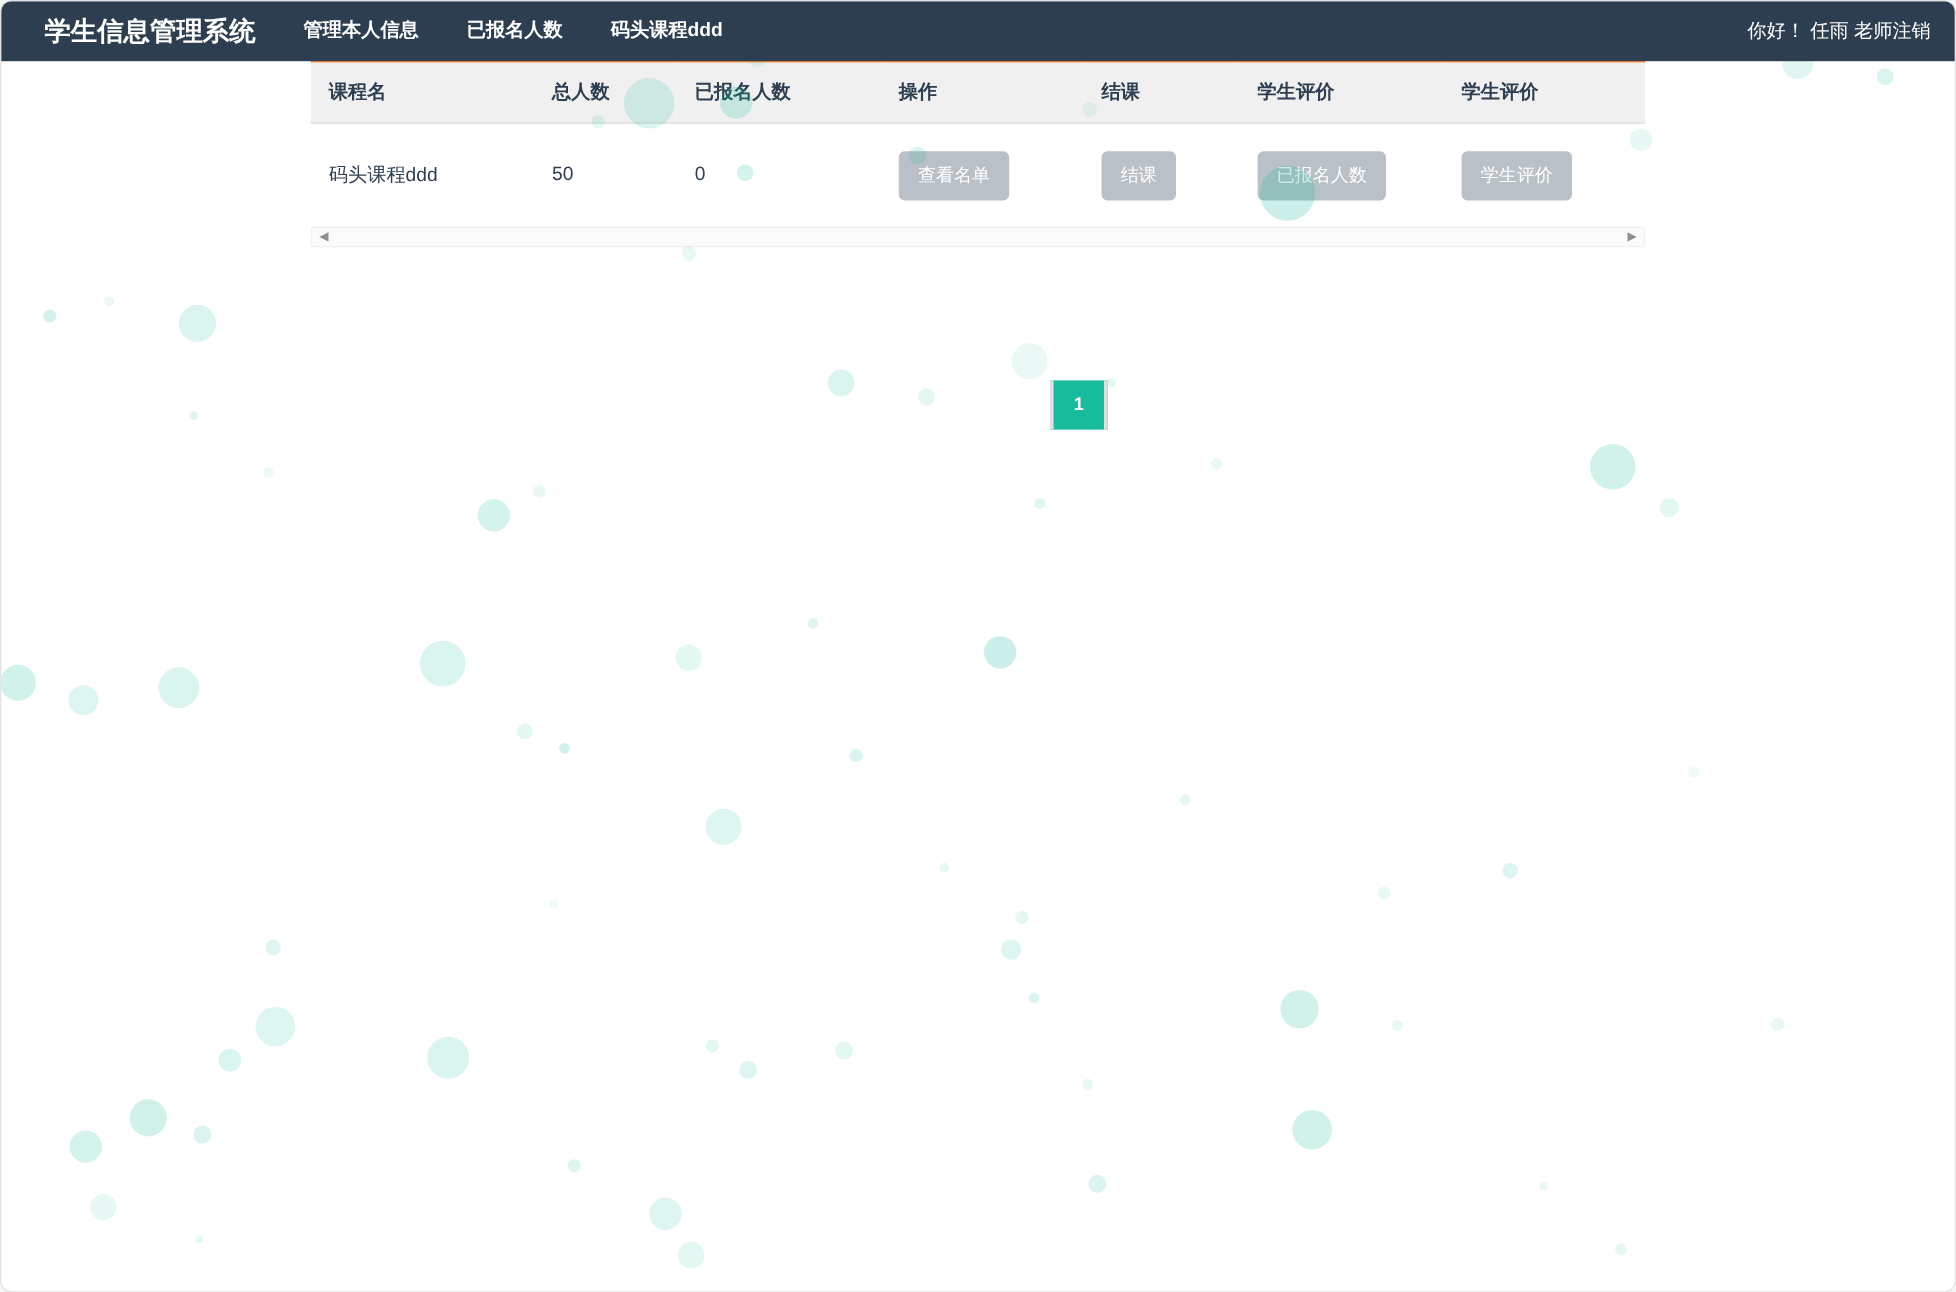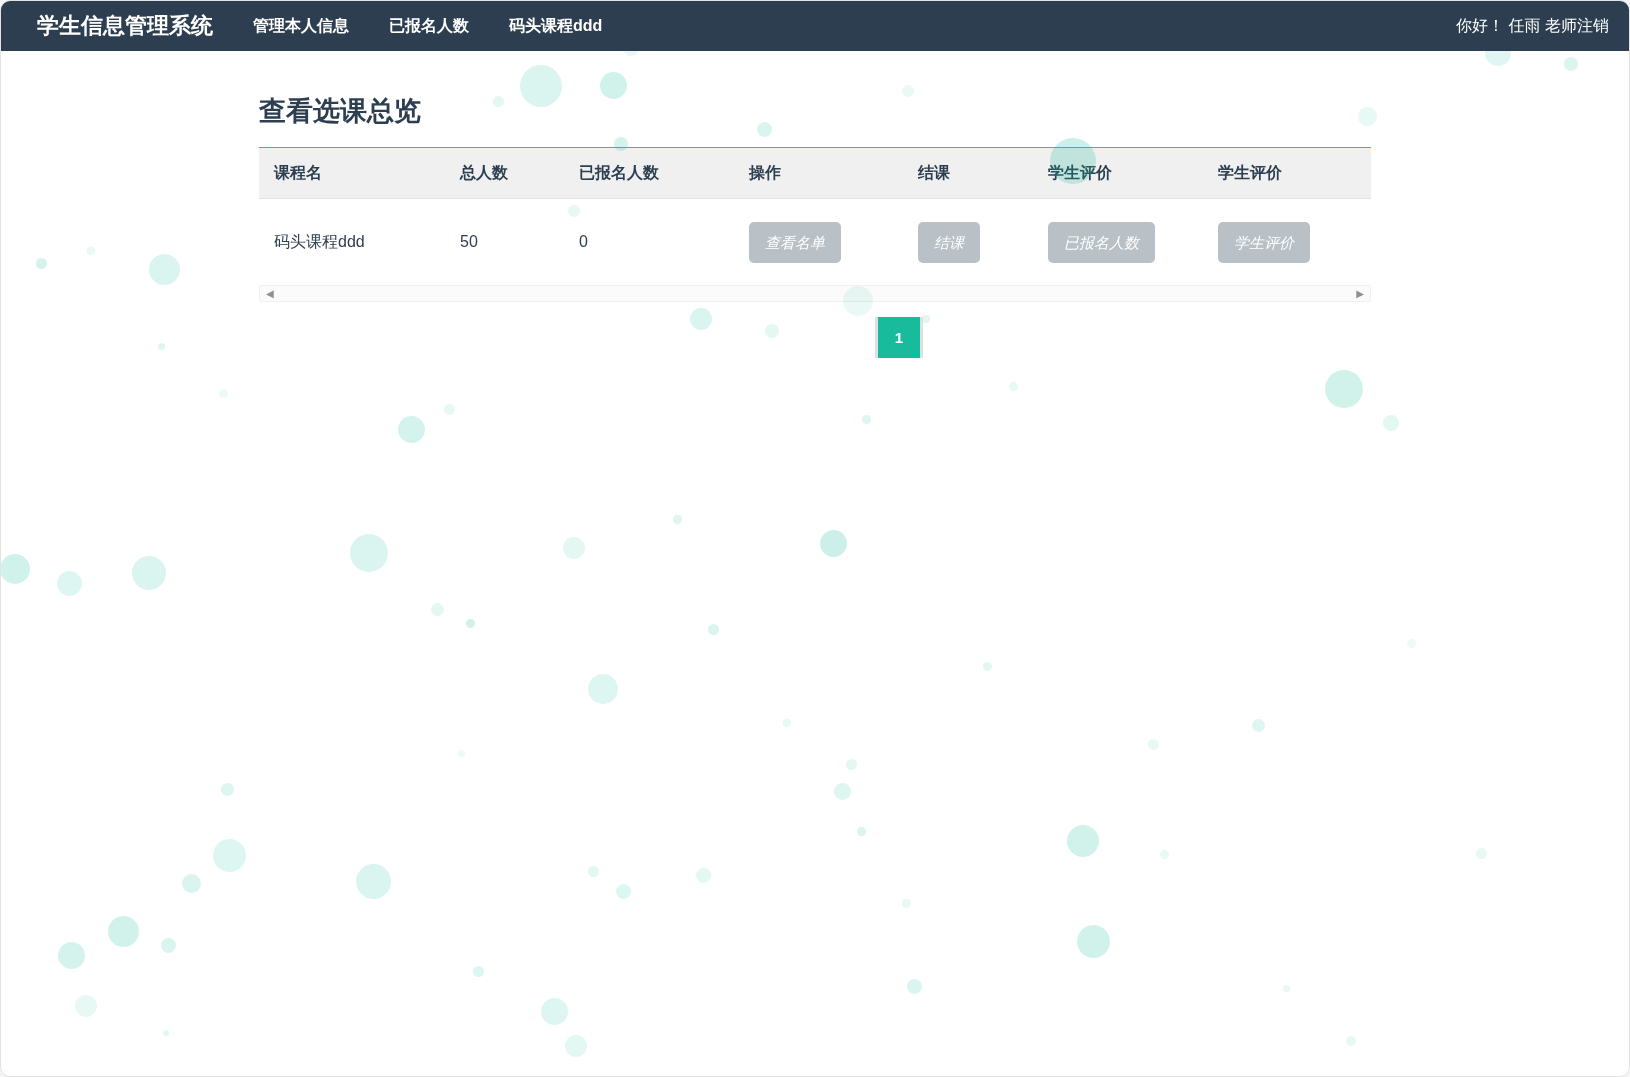--- a/index.html
+++ b/index.html
@@ -30,21 +30,21 @@
     background:#f0f0f0;height:50px;text-align:left;padding:0 0 0 15px;
     font-size:16px;font-weight:700;color:#2c3e50;border-bottom:1px solid #e2e2e2;
   }
   .course-table td{
     height:86px;padding:0 0 0 15px;font-size:16px;color:#2c3e50;
     vertical-align:middle;background:transparent;
   }
   .btn{
     display:inline-block;background:#b9c1c6;color:#ffffff;border:none;border-radius:5px;
     font-family:inherit;font-size:15px;font-weight:400;padding:11px 16px;line-height:19px;
-    cursor:pointer;white-space:nowrap;font-style:italic;
+    cursor:pointer;white-space:nowrap;
   }
   
   .hscroll{
     height:17px;background:#fbfbfb;border:1px solid #f0f0f0;border-radius:2px;
     display:flex;align-items:center;justify-content:space-between;
     padding:0 6px;box-sizing:border-box;cursor:default;
   }
   .hscroll .arrow{font-size:10px;color:#8f8f8f;line-height:1;cursor:pointer;}
   
   .records{font-size:16px;color:#34495e;padding-top:6px;}
@@ -141,21 +141,20 @@
       <div class="nav-item">已报名人数</div>
       <div class="nav-item">码头课程ddd</div>
     </div>
     <div class="nav-right">
       <span class="nav-greeting">你好！ 任雨 老师</span>
       <span class="nav-logout">注销</span>
     </div>
   </nav>
 
   <main class="main">
-    <h2 class="page-title">查看选课总览</h2>
 
     <table class="course-table">
       <colgroup>
         <col style="width:186px">
           <col style="width:119px">
           <col style="width:170px">
         <col style="width:169px">
           <col style="width:130px">
           <col style="width:170px">
           <col style="width:168px">

